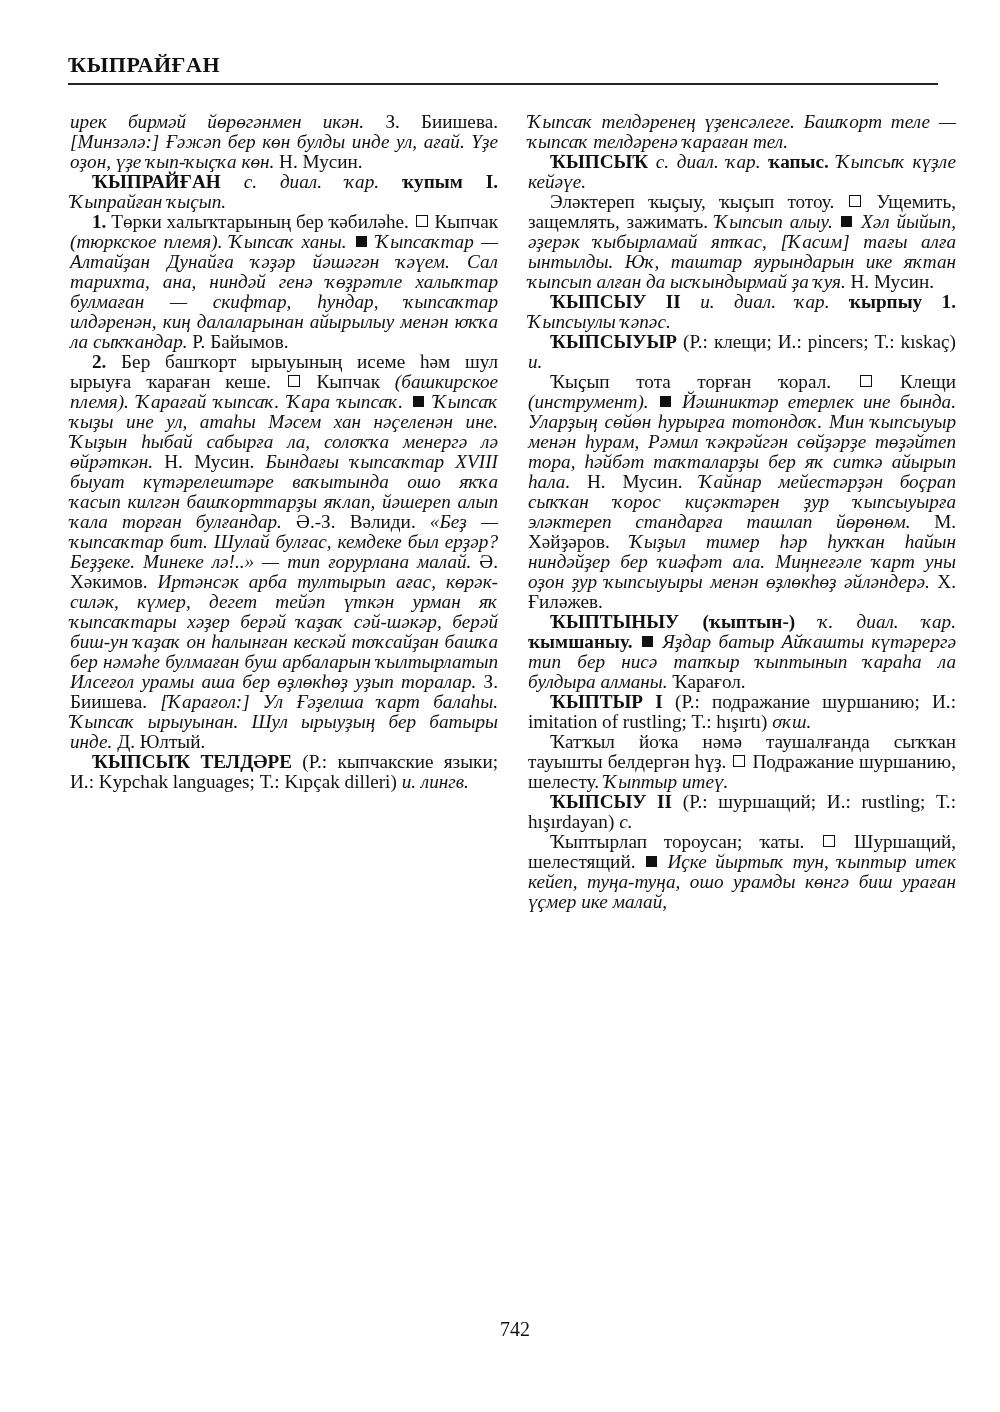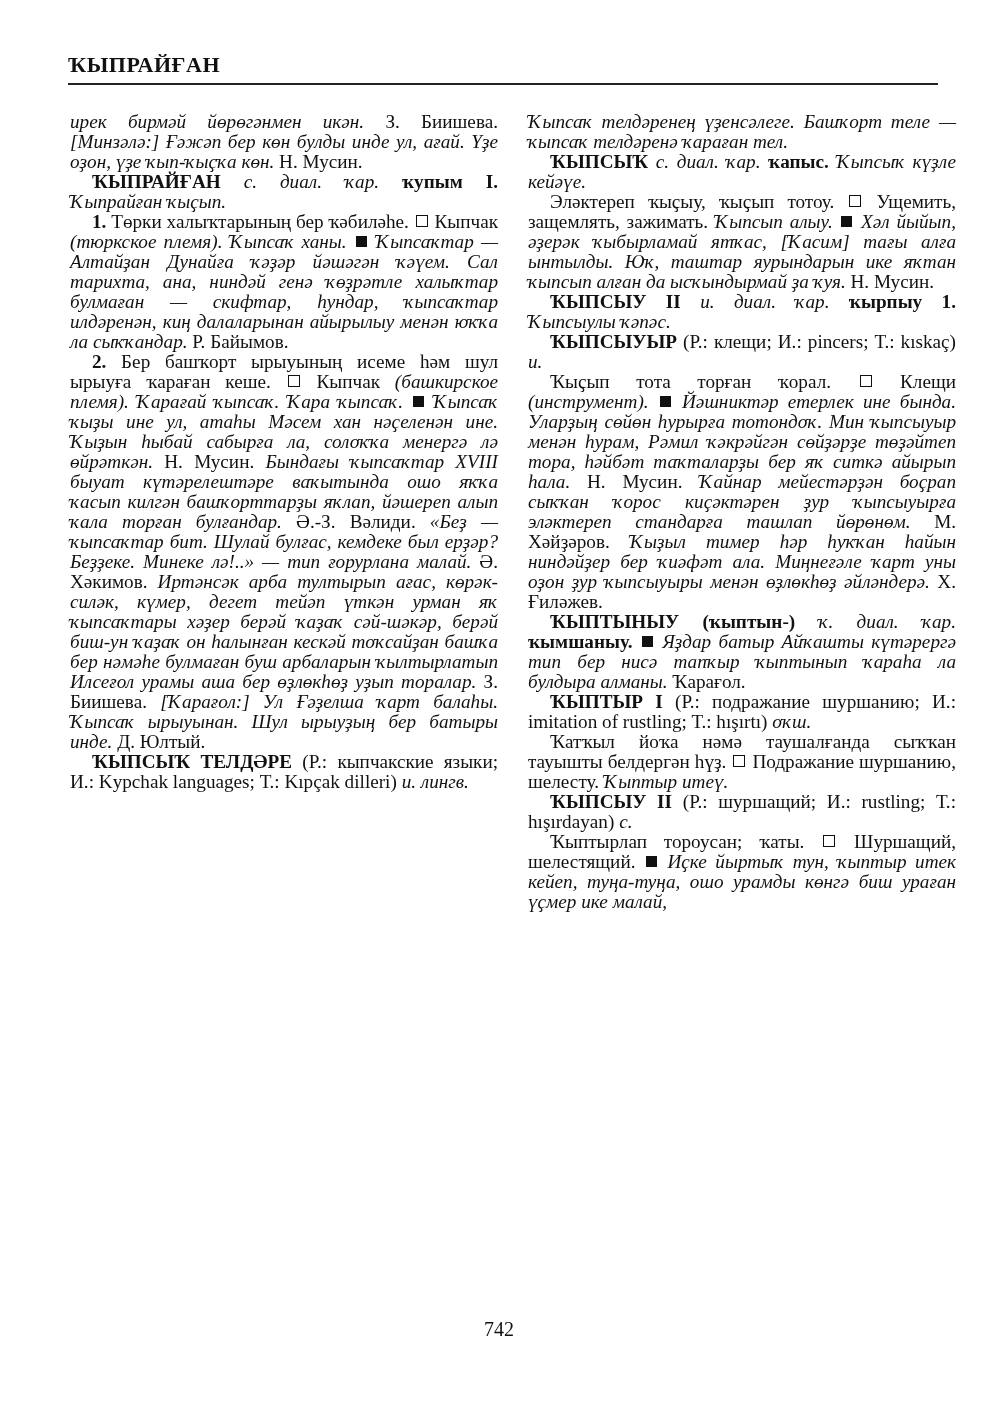--- a/index.html
+++ b/index.html
@@ -13,21 +13,21 @@
   .col.left { left: 70px; }
   .col.right { left: 528px; }
   .col p { margin: 0; text-indent: 0; }
   .col p.ind { text-indent: 22px; }
   .b { font-weight: bold; font-family: Liberation Serif, serif; }
   .i { font-style: italic; }
   .sq-open { display: inline-block; width: 10px; height: 10px; border: 1.3px solid #111;
          vertical-align: 1px; margin: 0 2px; }
   .sq-fill { display: inline-block; width: 11px; height: 11px; background: #111;
          vertical-align: 1px; margin: 0 2px; }
-  .page-num { position: absolute; left: 484px; top: 1318px; font-size: 20px;
+  .page-num { position: absolute; left: 500px; top: 1318px; font-size: 20px;
          font-family: "Liberation Serif", serif; }
 </style>
 </head>
 <body>
 
 <div class="running-head">ҠЫПРАЙҒАН</div>
 <div class="rule"></div>
 
 <div class="col left">
     <p class=""><span class="i">ирек бирмәй йөрөгәнмен икән.</span><span class=""> З. Биишева. </span><span class="i">[Минзәлә:] Ғәжәп бер көн булды инде ул, ағай. Үҙе оҙон, үҙе ҡып-ҡыҫҡа көн.</span><span class=""> Н. Мусин.</span></p>

